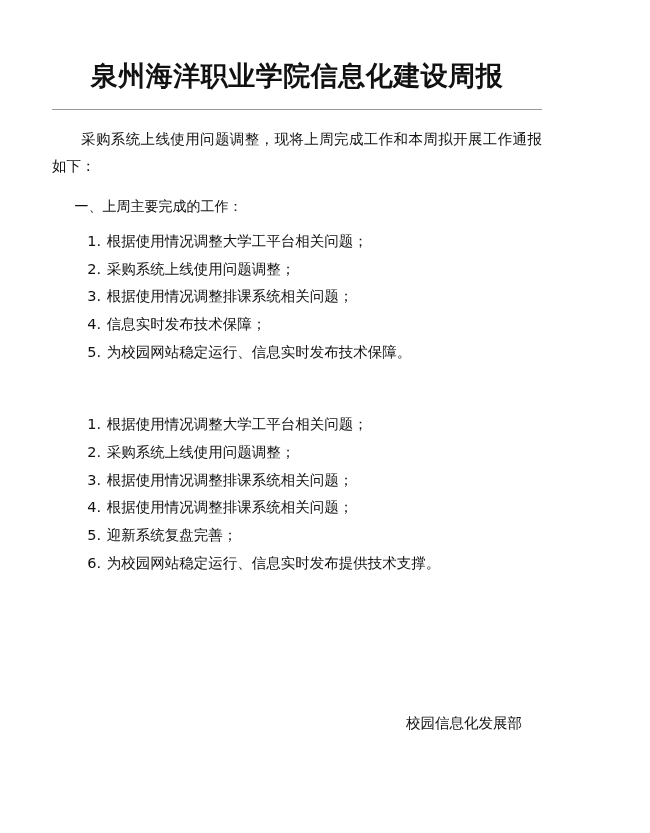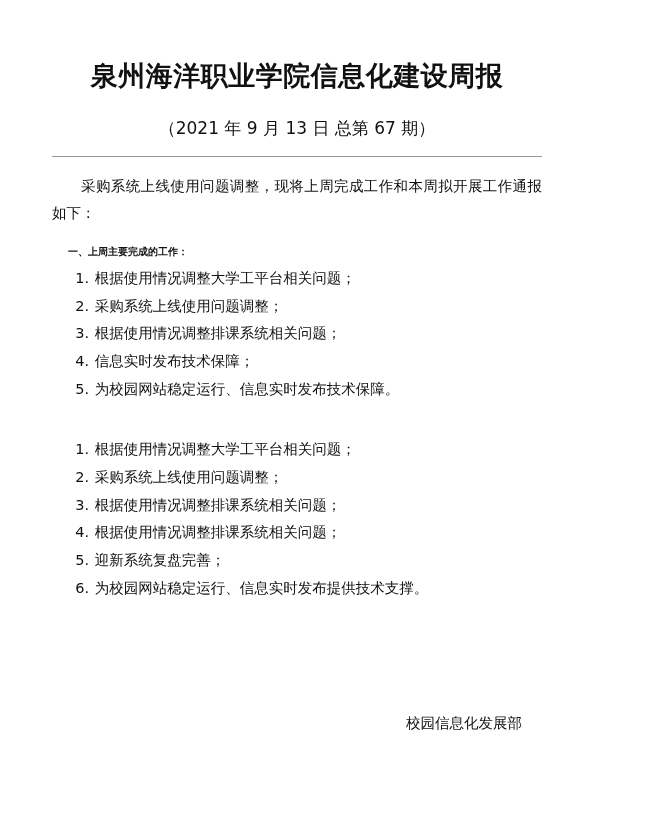--- a/index.html
+++ b/index.html
@@ -52,29 +52,29 @@
     margin: 16px 0 0 0;
     text-indent: 2em;
     text-align: justify;
     color: #111;
   }
   .section {
     margin-top: 18px;
   }
   .section-heading {
     font-family: "DejaVu Sans", "Liberation Sans", sans-serif;
-    font-weight: bold;
-    font-size: 10px;
+    font-weight: normal;
+    font-size: 14px;
     margin: 0 0 6px 0;
     padding-left: 1.6em;
     color: #111;
   }
   .item-list {
     list-style: none;
-    margin: 0;
+    margin: 12px;
     padding: 0;
   }
   .item-list li {
     font-family: "DejaVu Sans", "Liberation Sans", sans-serif;
     font-size: 14.5px;
     line-height: 1.92;
     padding-left: 1.6em;
     color: #111;
     white-space: nowrap;
   }
@@ -96,21 +96,20 @@
     color: #111;
   }
 </style>
 </head>
 <body>
 
 <div class="page">
 
   <h1 class="doc-title">泉州海洋职业学院信息化建设周报</h1>
 
-  <div class="doc-subtitle">（2021 年 9 月 13 日   总第 67 期）</div>
 
   <hr class="rule">
 
   <p class="intro">采购系统上线使用问题调整，现将上周完成工作和本周拟开展工作通报如下：</p>
 
   <div class="section">
     <div class="section-heading">一、上周主要完成的工作：</div>
     <ul class="item-list">
       <li><span class="item-num">1.</span><span>根据使用情况调整大学工平台相关问题；</span></li>
       <li><span class="item-num">2.</span><span>采购系统上线使用问题调整；</span></li>

